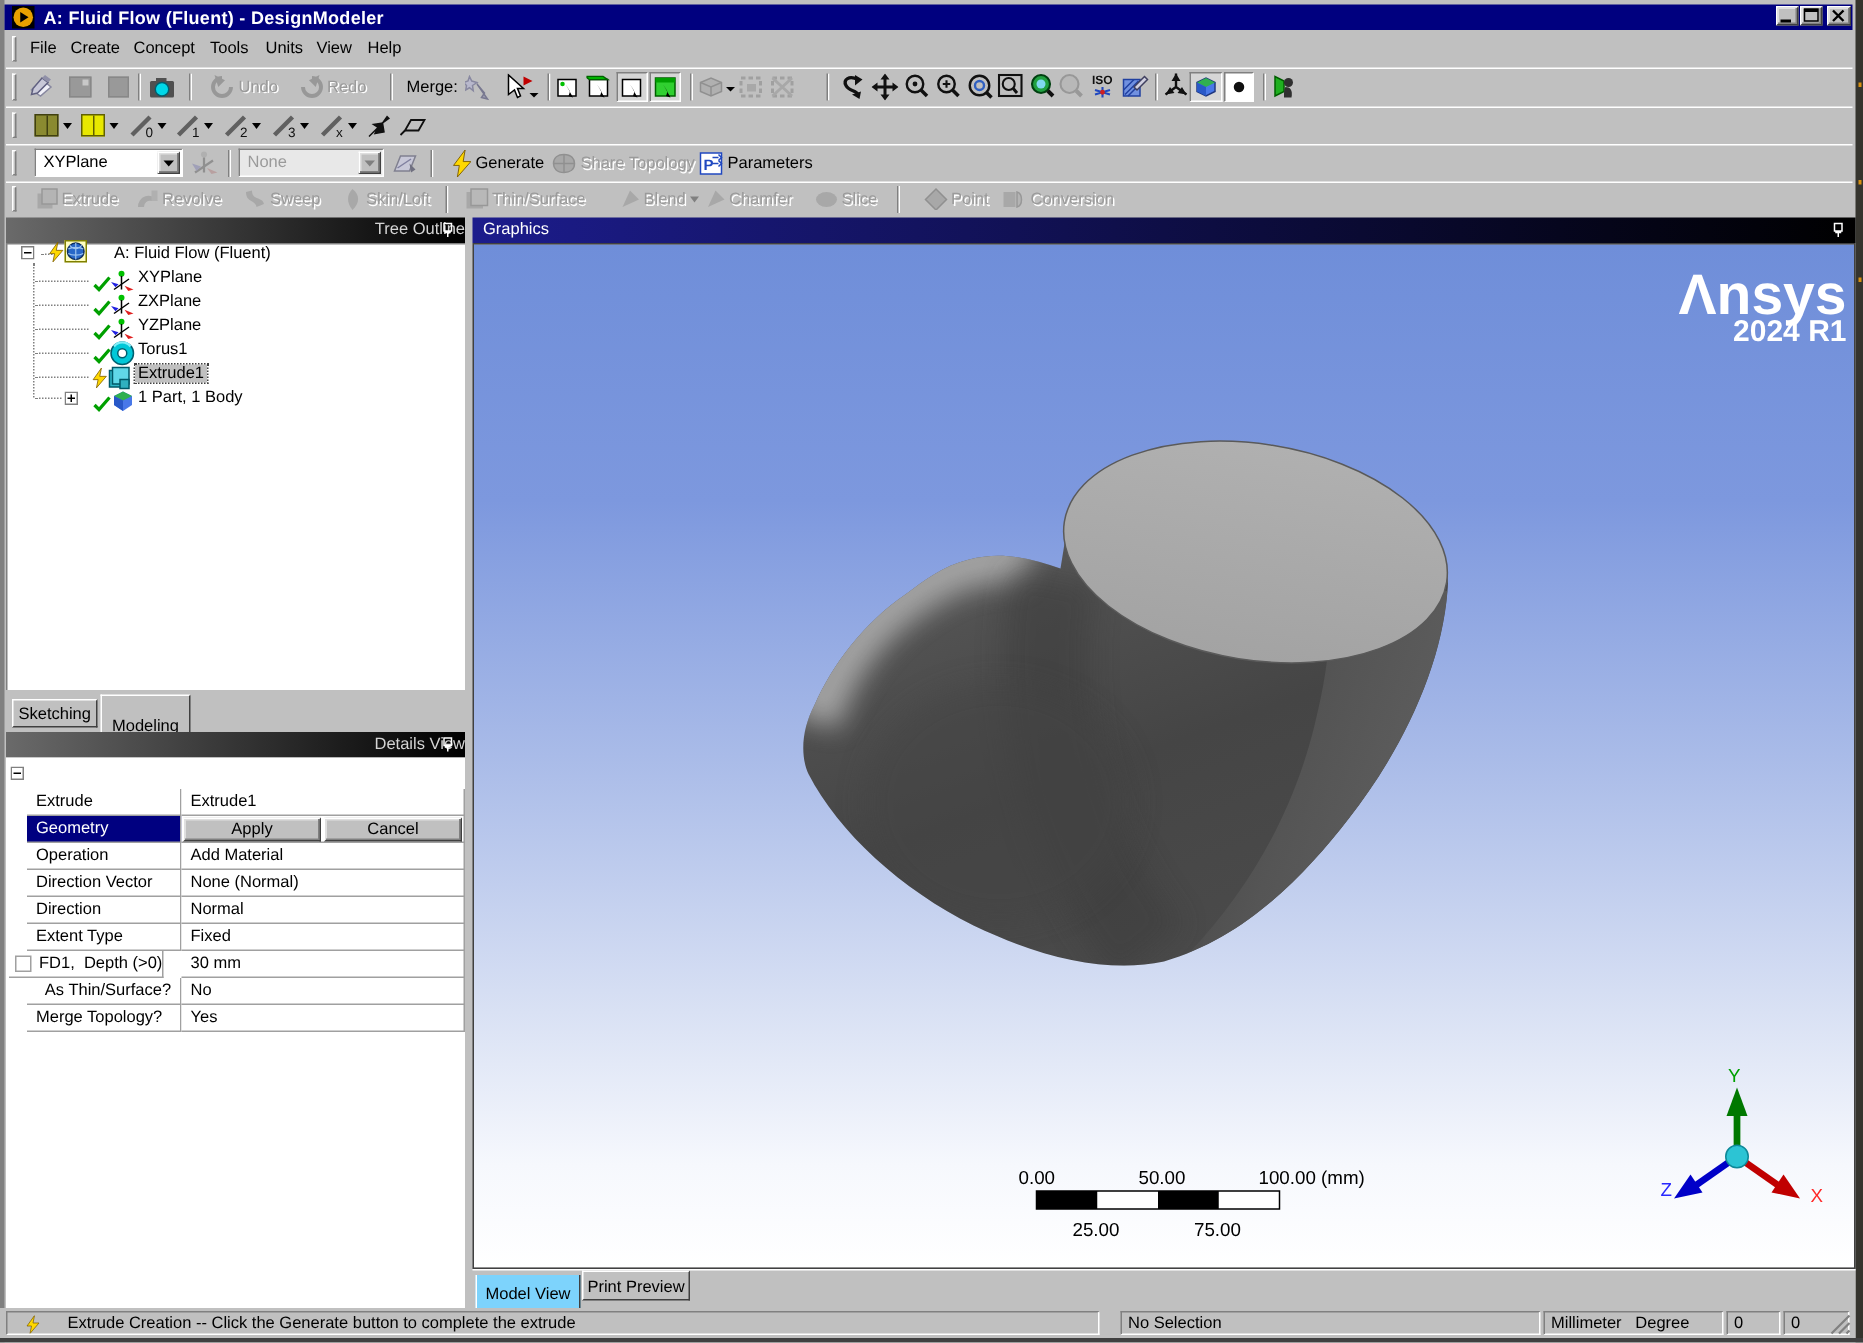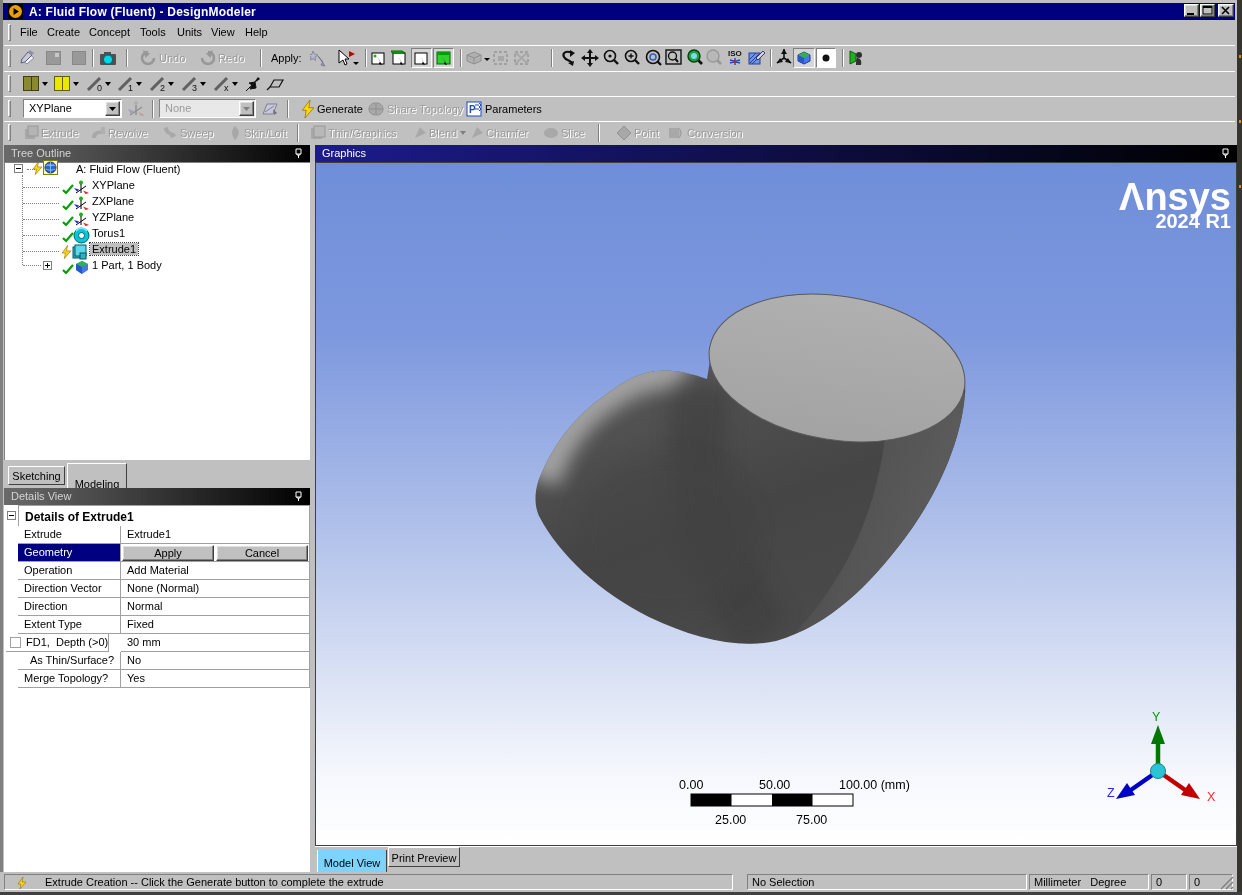--- a/index.html
+++ b/index.html
@@ -7,21 +7,21 @@
 body { font-family:"Liberation Sans", sans-serif; font-size:11px; background:#c0c0c0; position:relative; color:#000; }
 .abs { position:absolute; }
 .titlebar { left:3px; top:3px; width:1232px; height:17px; background:#00007f; }
 .ttxt { position:absolute; left:26px; top:2px; color:#fff; font-weight:bold; font-size:12px; letter-spacing:.2px; }
 .btn3d { background:#c0c0c0; border-top:1px solid #fff; border-left:1px solid #fff; border-right:1px solid #404040; border-bottom:1px solid #404040; box-shadow:inset -1px -1px 0 #808080, inset 1px 1px 0 #dfdfdf; }
 .groove { width:3px; background:#c0c0c0; border-top:1px solid #fff; border-left:1px solid #fff; border-right:1px solid #808080; border-bottom:1px solid #808080; }
 .sep { width:2px; background:#808080; border-right:1px solid #fff; }
 .dis { color:#9a9a9a; text-shadow:1px 1px 0 #fff; }
 .row { position:absolute; left:4px; width:1231px; border-top:1px solid #fff; }
 .hdr { position:absolute; height:17px; color:#d4d4d4; font-size:11px; line-height:17px; padding-left:7px; }
-.treehdr { background:linear-gradient(90deg,#6a6a6a,#000); }
+.treehdr { background:linear-gradient(90deg,#6a6a6a,#000);text-align:right; }
 .gfxhdr { background:linear-gradient(90deg,#1c1c8c,#000); color:#fff; }
 .pin { position:absolute; right:6px; top:3px; width:9px; height:11px; }
 .sunken { border-top:1px solid #808080; border-left:1px solid #808080; border-right:1px solid #fff; border-bottom:1px solid #fff; }
 .cell { white-space:nowrap; position:absolute; border-right:1px solid #a0a0a0; border-bottom:1px solid #a0a0a0; padding:2px 0 0 6px; background:#fff; height:18px; }
 .tab { position:absolute; background:#c0c0c0; border-top:1px solid #fff; border-left:1px solid #fff; border-right:1px solid #404040; text-align:center; }
 .sbseg { position:absolute; top:874px; height:16px; border-top:1px solid #808080; border-left:1px solid #808080; border-right:1px solid #fff; border-bottom:1px solid #fff; padding:1px 0 0 4px; background:#c0c0c0; }
 </style>
 </head>
 <body>
 
@@ -85,21 +85,21 @@
       <path d="M8 2 A6 6 0 1 0 14 8" fill="none" stroke="#989898" stroke-width="2.6"></path>
       <path d="M3 0 L10 3.5 L5.5 8 Z" fill="#989898"></path>
     </svg>
   <div class="abs dis" style="left:155px;top:6px;">Undo</div>
   <svg class="abs" style="left:195px;top:4px;" width="17" height="16">
       <path d="M9 2 A6 6 0 1 1 3 8" fill="none" stroke="#989898" stroke-width="2.6"></path>
       <path d="M14 0 L7 3.5 L11.5 8 Z" fill="#989898"></path>
     </svg>
   <div class="abs dis" style="left:214px;top:6px;">Redo</div>
   <div class="abs sep" style="left:256px;top:3px;height:18px;"></div>
-  <div class="abs" style="left:267px;top:6px;">Apply:</div>
+  <div class="abs" style="left:267px;top:6px;">Merge:</div>
   <svg class="abs" style="left:306px;top:4px;" width="18" height="17">
       <path d="M3 1 l1.5 3 L8 5 l-3 2 l.5 3.5 L3 8.5 L.5 10 L1 7 L-1 5 L2 4 Z" fill="#b8b8cc" stroke="#8888a0"></path>
       <path d="M8 6 L15 16 L11 15 L13 12 Z" fill="#a0a0b4" stroke="#787890"></path>
     </svg>
   <svg class="abs" style="left:331px;top:3px;" width="26" height="18">
       <path d="M4 1 L4 14 L8 11 L10 16 L12 15 L10 10 L14 10 Z" fill="#fff" stroke="#000"></path>
       <path d="M14 2 l6 3 l-6 3 Z" fill="#c00000"></path>
       <path d="M18 13 l3 3 l3 -3 Z" fill="#000"></path>
     </svg>
   <div class="abs sep" style="left:361px;top:3px;height:18px;"></div>
@@ -328,21 +328,21 @@
   <div class="abs dis" style="left:176px;top:5px;">Sweep</div>
   <svg class="abs" style="left:224px;top:3px;" width="15" height="16">
       <path d="M7 1 C12 5 12 10 7 15 C3 10 3 5 7 1 Z" fill="#a8a8a8"></path>
     </svg>
   <div class="abs dis" style="left:240px;top:5px;">Skin/Loft</div>
   <div class="abs sep" style="left:293px;top:2px;height:18px;"></div>
   <svg class="abs" style="left:306px;top:3px;" width="17" height="15">
       <rect x="1" y="3" width="11" height="11" fill="#a8a8a8"></rect>
       <rect x="4" y="1" width="11" height="11" fill="#b8b8b8" stroke="#989898"></rect>
     </svg>
-  <div class="abs dis" style="left:324px;top:5px;">Thin/Graphics</div>
+  <div class="abs dis" style="left:324px;top:5px;">Thin/Surface</div>
   <svg class="abs" style="left:409px;top:3px;" width="15" height="15">
       <path d="M2 13 L7 2 L13 8 Z" fill="#a8a8a8"></path>
     </svg>
   <div class="abs dis" style="left:425px;top:5px;">Blend</div>
   <svg class="abs" style="left:455px;top:8px;" width="8" height="6">
       <path d="M1 1 L4 5 L7 1 Z" fill="#808080"></path>
     </svg>
   <svg class="abs" style="left:466px;top:3px;" width="15" height="15">
       <path d="M2 13 L7 2 L13 8 Z" fill="#a8a8a8"></path>
     </svg>
@@ -470,21 +470,20 @@
   <svg class="pin" viewBox="0 0 9 11">
       <path d="M1 1 h5 v5 h-5 z M2 6 v1 h3 v-1 M3.5 7 v3" stroke="#fff" fill="none"></path>
     </svg>
 </div>
 <div class="abs" style="left:4px;top:505px;width:306px;height:367px;background:#fff;" id="details">
 
   <svg class="abs" style="left:3px;top:6px;" width="9" height="9">
       <rect x="0.5" y="0.5" width="8" height="8" fill="#fff" stroke="#808080"></rect>
       <line x1="2" y1="4.5" x2="7" y2="4.5" stroke="#000"></line>
     </svg>
-  <div class="abs" style="left:14px;top:0px;width:292px;height:21px;border:1px solid #a0a0a0;border-bottom:none;padding:4px 0 0 6px;font-weight:bold;font-size:12px;">Details of Extrude1</div>
   <div class="abs" style="left:14px;top:21px;width:1px;height:162px;background:#a0a0a0;"></div>
   <div class="cell" style="left:14px;top:21px;width:103px;">Extrude</div>
   <div class="cell" style="left:117px;top:21px;width:189px;">Extrude1</div>
   <div class="cell" style="left:14px;top:39px;width:103px;background:#000080;color:#fff;">Geometry</div>
   <div class="cell" style="left:117px;top:39px;width:189px;padding:0;">
     <div class="abs btn3d" style="left:1px;top:1px;width:92px;height:16px;text-align:center;padding-top:1px;">Apply</div>
     <div class="abs btn3d" style="left:95px;top:1px;width:92px;height:16px;text-align:center;padding-top:1px;">Cancel</div>
   </div>
   <div class="cell" style="left:14px;top:57px;width:103px;">Operation</div>
   <div class="cell" style="left:117px;top:57px;width:189px;">Add Material</div>

